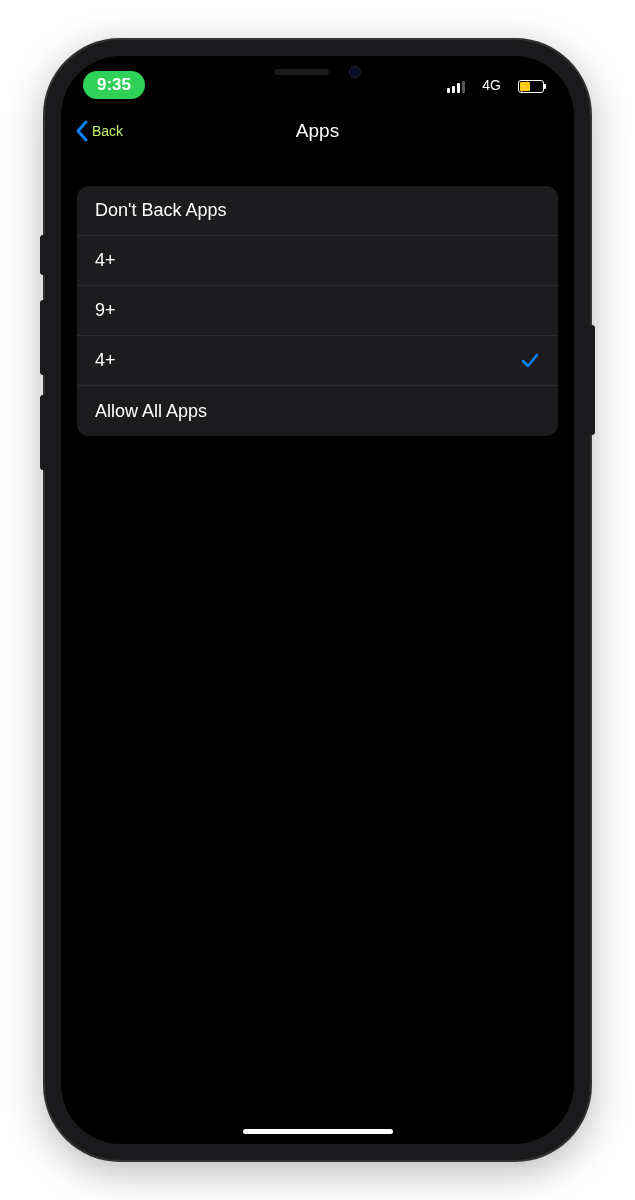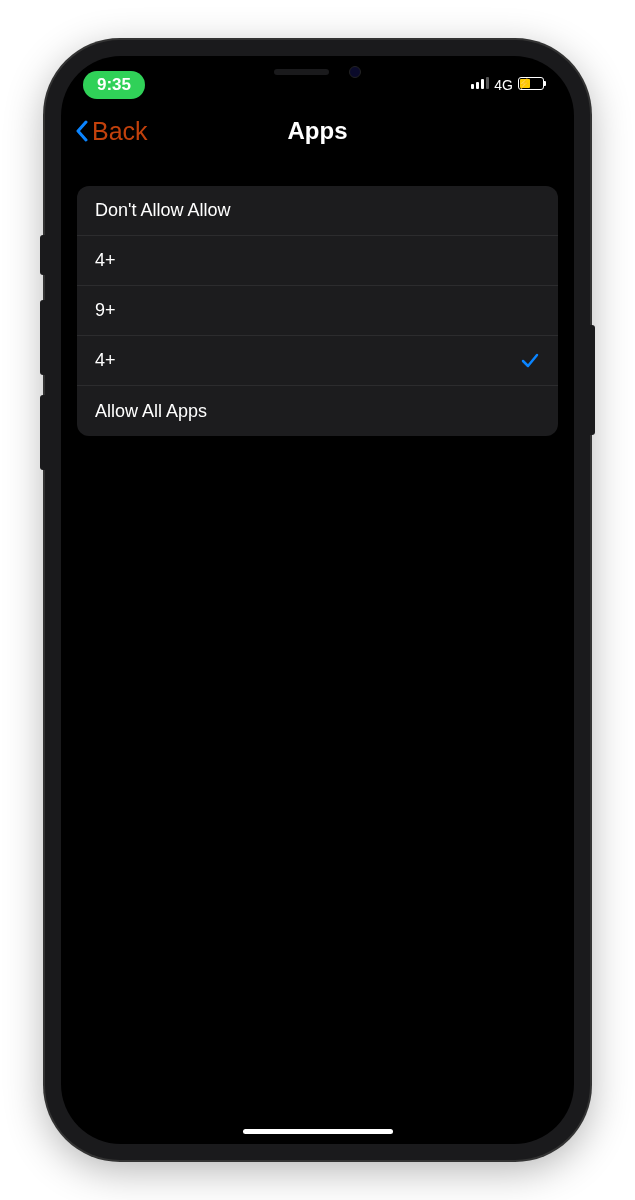--- a/index.html
+++ b/index.html
@@ -111,22 +111,22 @@
     .time-pill {
       background: #30d158;
       color: #fff;
       font-size: 17px;
       font-weight: 600;
       padding: 4px 14px;
       border-radius: 20px;
     }
     .status-right {
       display: flex;
-      align-items: flex-start;
-      gap: 5px;
+      align-items: flex-end;
+      gap: 17px;
     }
     .signal-bars {
       display: flex;
       align-items: flex-end;
       gap: 2px;
       height: 12px;
     }
     .signal-bars span {
       width: 3px;
       background: #fff;
@@ -180,36 +180,36 @@
     .nav-bar {
       display: flex;
       align-items: center;
       padding: 10px 14px;
       height: 50px;
       position: relative;
     }
     .back-button {
       display: flex;
       align-items: center;
-      color: #c2410c;
-      font-size: 25px;
+      color: #bef264;
+      font-size: 14px;
       gap: 4px;
       cursor: pointer;
     }
     .back-chevron {
       width: 13px;
       height: 22px;
     }
     .nav-title {
       position: absolute;
       left: 50%;
       transform: translateX(-50%);
       color: #fff;
-      font-size: 24px;
-      font-weight: 700;
+      font-size: 19px;
+      font-weight: 400;
     }
     .content {
       padding: 30px 16px;
     }
     .list-group {
       background: #1c1c1e;
       border-radius: 12px;
       overflow: hidden;
     }
     .list-row {
@@ -288,21 +288,21 @@
         </svg>
         <span>Back</span>
       </div>
       <div class="nav-title">Apps</div>
     </div>
 
     <div class="content">
       <div class="list-group">
 
         <div class="list-row">
-          <span class="list-label">Don't Allow Allow</span>
+          <span class="list-label">Don't Back Apps</span>
         </div>
 
         <div class="list-row">
           <span class="list-label">4+</span>
         </div>
 
         <div class="list-row">
           <span class="list-label">9+</span>
         </div>
 

